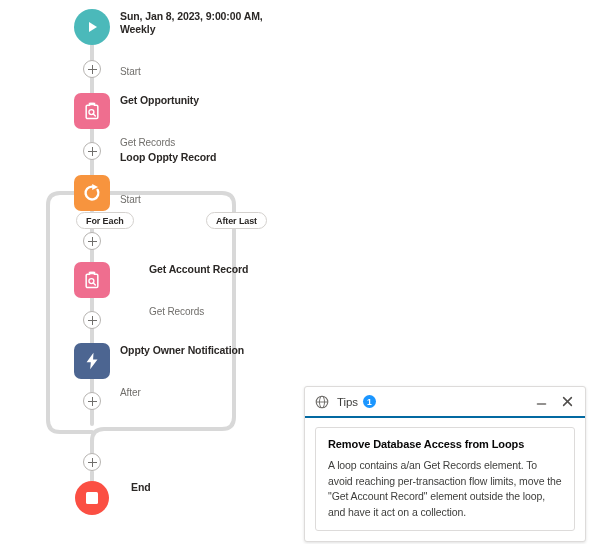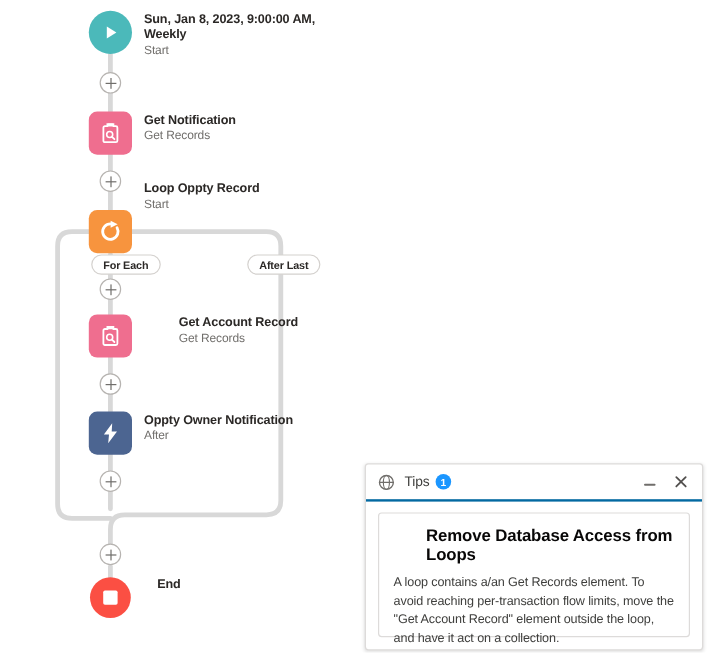--- a/index.html
+++ b/index.html
@@ -53,20 +53,21 @@
     font-weight: bold;
     color: #2b2826;
     line-height: 13px;
     letter-spacing: -0.1px;
   }
   .node-sub {
     font-size: 10px;
     color: #706e6b;
     line-height: 13px;
     letter-spacing: -0.1px;
+    margin-top: 29px;
   }
 
   
   .ic-start   { background: #4bb9ba; }
   .ic-get     { background: #ef6e8f; }
   .ic-loop    { background: #f7943e; }
   .ic-action  { background: #4c6591; }
   .ic-end     { background: #fb4f43; }
 
   
@@ -163,26 +164,25 @@
     padding: 9px 10px 10px 10px;
     overflow: hidden;
   }
   .tip-card {
     border: 1px solid #dddbda;
     border-radius: 3px;
     padding: 10px 12px 11px 12px;
     height: 100%;
   }
   .tip-heading {
-    font-size: 14px;
+    font-size: 11px;
     font-weight: bold;
     color: #080707;
     margin-bottom: 8px;
     letter-spacing: -0.1px;
-    margin-left: 27px;
   }
   .tip-text {
     font-size: 10.5px;
     color: #3e3e3c;
     line-height: 15.5px;
     letter-spacing: -0.1px;
   }
 </style>
 </head>
 <body>
@@ -228,21 +228,21 @@
   <div class="node" style="left:74px; top:93px;">
     <div class="node-icon ic-get">
       <svg width="20" height="20" viewBox="0 0 24 24">
         <path d="M9 3 h6 v2 h2.5 a1.5 1.5 0 0 1 1.5 1.5 v13 a1.5 1.5 0 0 1 -1.5 1.5 h-11 a1.5 1.5 0 0 1 -1.5 -1.5 v-13 a1.5 1.5 0 0 1 1.5 -1.5 h2.5 z" fill="none" stroke="#ffffff" stroke-width="1.8"></path>
         <rect x="9.2" y="2.2" width="5.6" height="3" rx="0.8" fill="#ffffff"></rect>
         <circle cx="11.3" cy="13.3" r="3" fill="none" stroke="#ffffff" stroke-width="1.6"></circle>
         <line x1="13.6" y1="15.6" x2="16" y2="18" stroke="#ffffff" stroke-width="1.8" stroke-linecap="round"></line>
       </svg>
     </div>
     <div class="node-labels">
-      <div class="node-title">Get Notification</div>
+      <div class="node-title">Get Opportunity</div>
       <div class="node-sub">Get Records</div>
     </div>
   </div>
 
   <div class="plus" style="left:83px; top:142px;"></div>
 
   <div class="node-labels" style="position:absolute; left:110px; top:150px;">
     <div class="node-title">Loop Oppty Record</div>
     <div class="node-sub">Start</div>
   </div>

